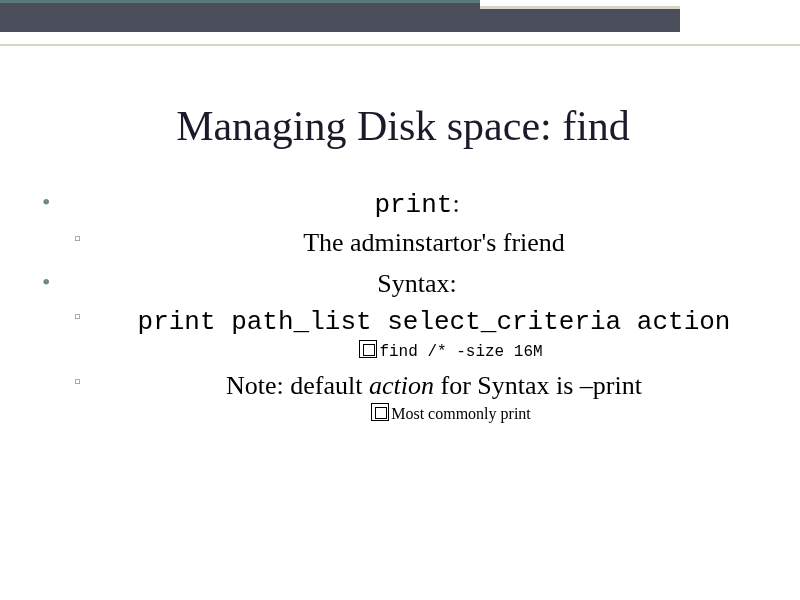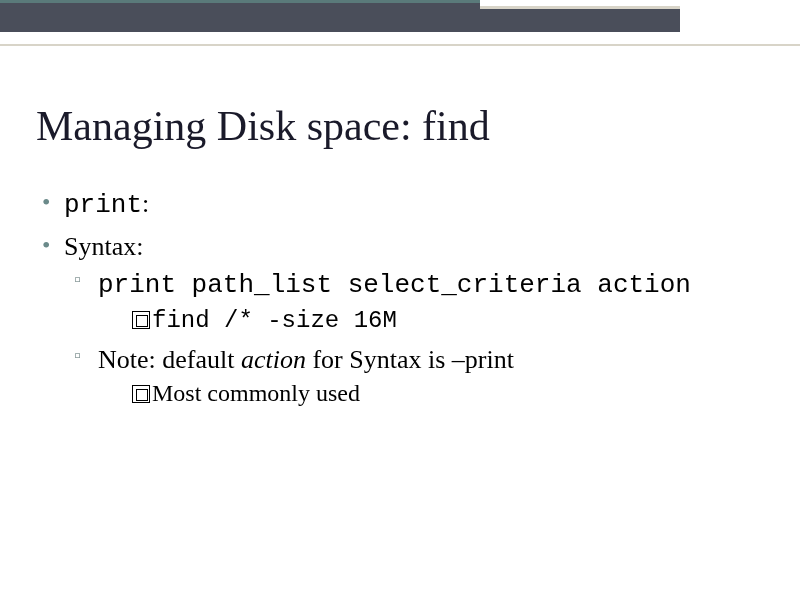--- a/index.html
+++ b/index.html
@@ -1,15 +1,15 @@
 <!DOCTYPE html>
 <html><head>
 <meta charset="utf-8">
 <style>
-  * { margin: 0; padding: 0; box-sizing: border-box; }
+  * { margin: 0; padding: 0; box-sizing: border-box; text-align: center; }
   html, body { width: 800px; height: 600px; }
   body {
     background: #ffffff;
     font-family: Georgia, 'Times New Roman', serif;
     color: #000000;
     position: relative;
   }
   .header-band {
     width: 100%;
     height: 40px;
@@ -78,21 +78,21 @@
   .sub-item::before {
     content: "▫";
     position: absolute;
     left: 10px;
     top: 0;
     color: #8a9a9a;
     font-size: 20px;
   }
   .sub-sub {
     padding-left: 34px;
-    font-size: 24px;
+    font-size: 16px;
     line-height: 1.35;
     margin-bottom: 4px;
   }
   .glyph {
     display: inline-block;
     width: 18px;
     height: 18px;
     border: 1.5px solid #000;
     background: #fff;
     vertical-align: -2px;
@@ -118,37 +118,42 @@
   <div class="band-light"></div>
 </div>
 
 <div class="content">
   <h1 class="title">Managing Disk space: find</h1>
 
   <ul class="bullet-list">
 
     <li class="bullet-item">
       <span class="mono">print</span><span>:</span>
+      <ul class="sub-list">
+        <li class="sub-item">
+          <span>The adminstartor's friend</span>
+        </li>
+      </ul>
     </li>
 
     <li class="bullet-item">
       <span>Syntax:</span>
       <ul class="sub-list">
 
         <li class="sub-item">
           <span class="mono">print path_list select_criteria action</span>
           <div class="sub-sub">
             <span class="glyph"></span><span class="mono">find /* -size 16M</span>
           </div>
         </li>
 
         <li class="sub-item">
           <span>Note: default </span><span class="italic">action</span><span> for Syntax is –print</span>
           <div class="sub-sub">
-            <span class="glyph"></span><span>Most commonly used</span>
+            <span class="glyph"></span><span>Most commonly print</span>
           </div>
         </li>
 
       </ul>
     </li>
 
   </ul>
 </div>
 
 </body></html>

